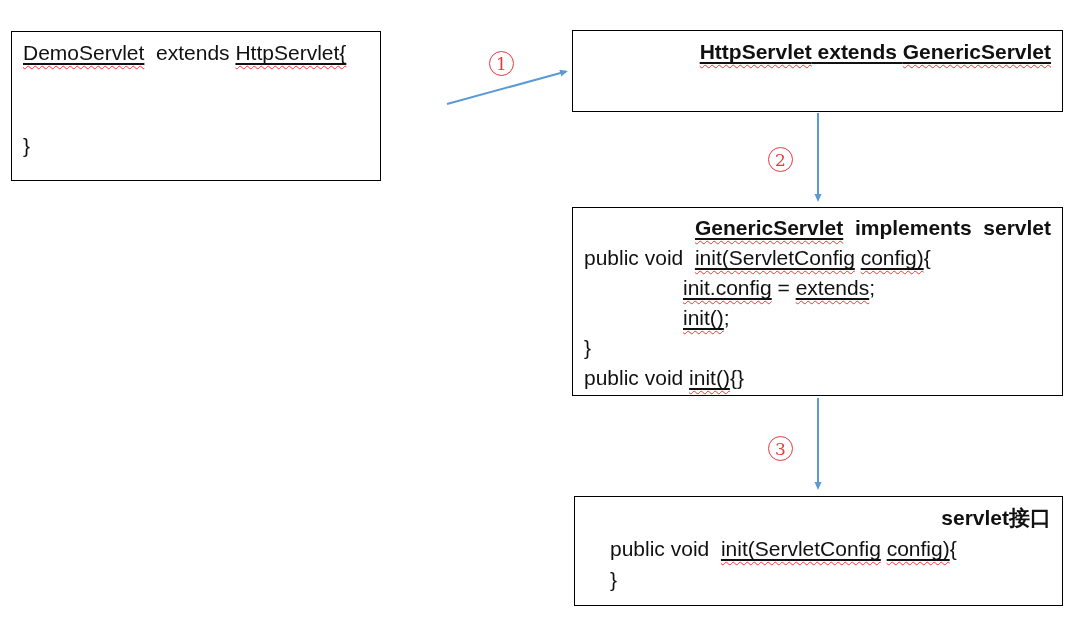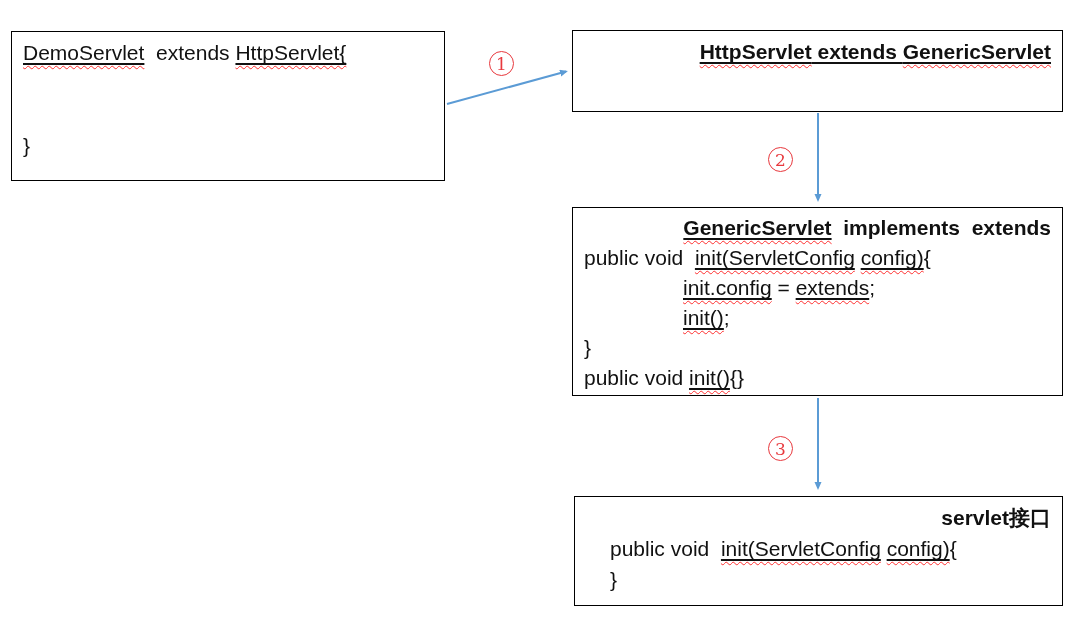--- a/index.html
+++ b/index.html
@@ -13,21 +13,21 @@
     color: #111111;
     overflow: hidden;
   }
   .box {
     position: absolute;
     box-sizing: border-box;
     border: 1.5px solid #000000;
     background: #ffffff;
     padding: 5px 11px;
   }
-  .box-demo    { left: 11px;  top: 31px;  width: 434px; height: 150px; }
+  .box-demo    { left: 11px;  top: 31px;  width: 370px; height: 150px; }
   .box-http    { left: 572px; top: 30px;  width: 491px; height: 82px;  }
   .box-generic { left: 572px; top: 207px; width: 491px; height: 189px; }
   .box-iface   { left: 574px; top: 496px; width: 489px; height: 110px; padding-left: 35px; }
 
   .line { white-space: pre; line-height: 31px; min-height: 31px; }
   .box-generic .line { line-height: 30px; min-height: 30px; }
   .b { font-weight: 700; text-align: right; }
   .indent { padding-left: 99px; }
 
   .u {
@@ -93,21 +93,21 @@
     <div class="line"></div>
     <div class="line"></div>
     <div class="line"><span>}</span></div>
   </div>
 
   <div class="box box-http">
     <div class="line b"><span class="u"><span class="sp">HttpServlet</span></span><span class="u"> extends </span><span class="u"><span class="sp">GenericServlet</span></span></div>
   </div>
 
   <div class="box box-generic">
-    <div class="line b"><span class="u"><span class="sp">GenericServlet</span></span><span>  implements  extends</span></div>
+    <div class="line b"><span class="u"><span class="sp">GenericServlet</span></span><span>  implements  servlet</span></div>
     <div class="line"><span>public void  </span><span class="u"><span class="sp">init(ServletConfig</span></span><span> </span><span class="u"><span class="sp">config)</span></span><span>{</span></div>
     <div class="line indent"><span class="u"><span class="sp">init.config</span></span><span> = </span><span class="u"><span class="sp">extends</span></span><span>;</span></div>
     <div class="line indent"><span class="u"><span class="sp">init()</span></span><span>;</span></div>
     <div class="line"><span>}</span></div>
     <div class="line"><span>public void </span><span class="u"><span class="sp">init()</span></span><span>{}</span></div>
   </div>
 
   <div class="box box-iface">
     <div class="line b"><span>servlet接口</span></div>
     <div class="line"><span>public void  </span><span class="u"><span class="sp">init(ServletConfig</span></span><span> </span><span class="u"><span class="sp">config)</span></span><span>{</span></div>

